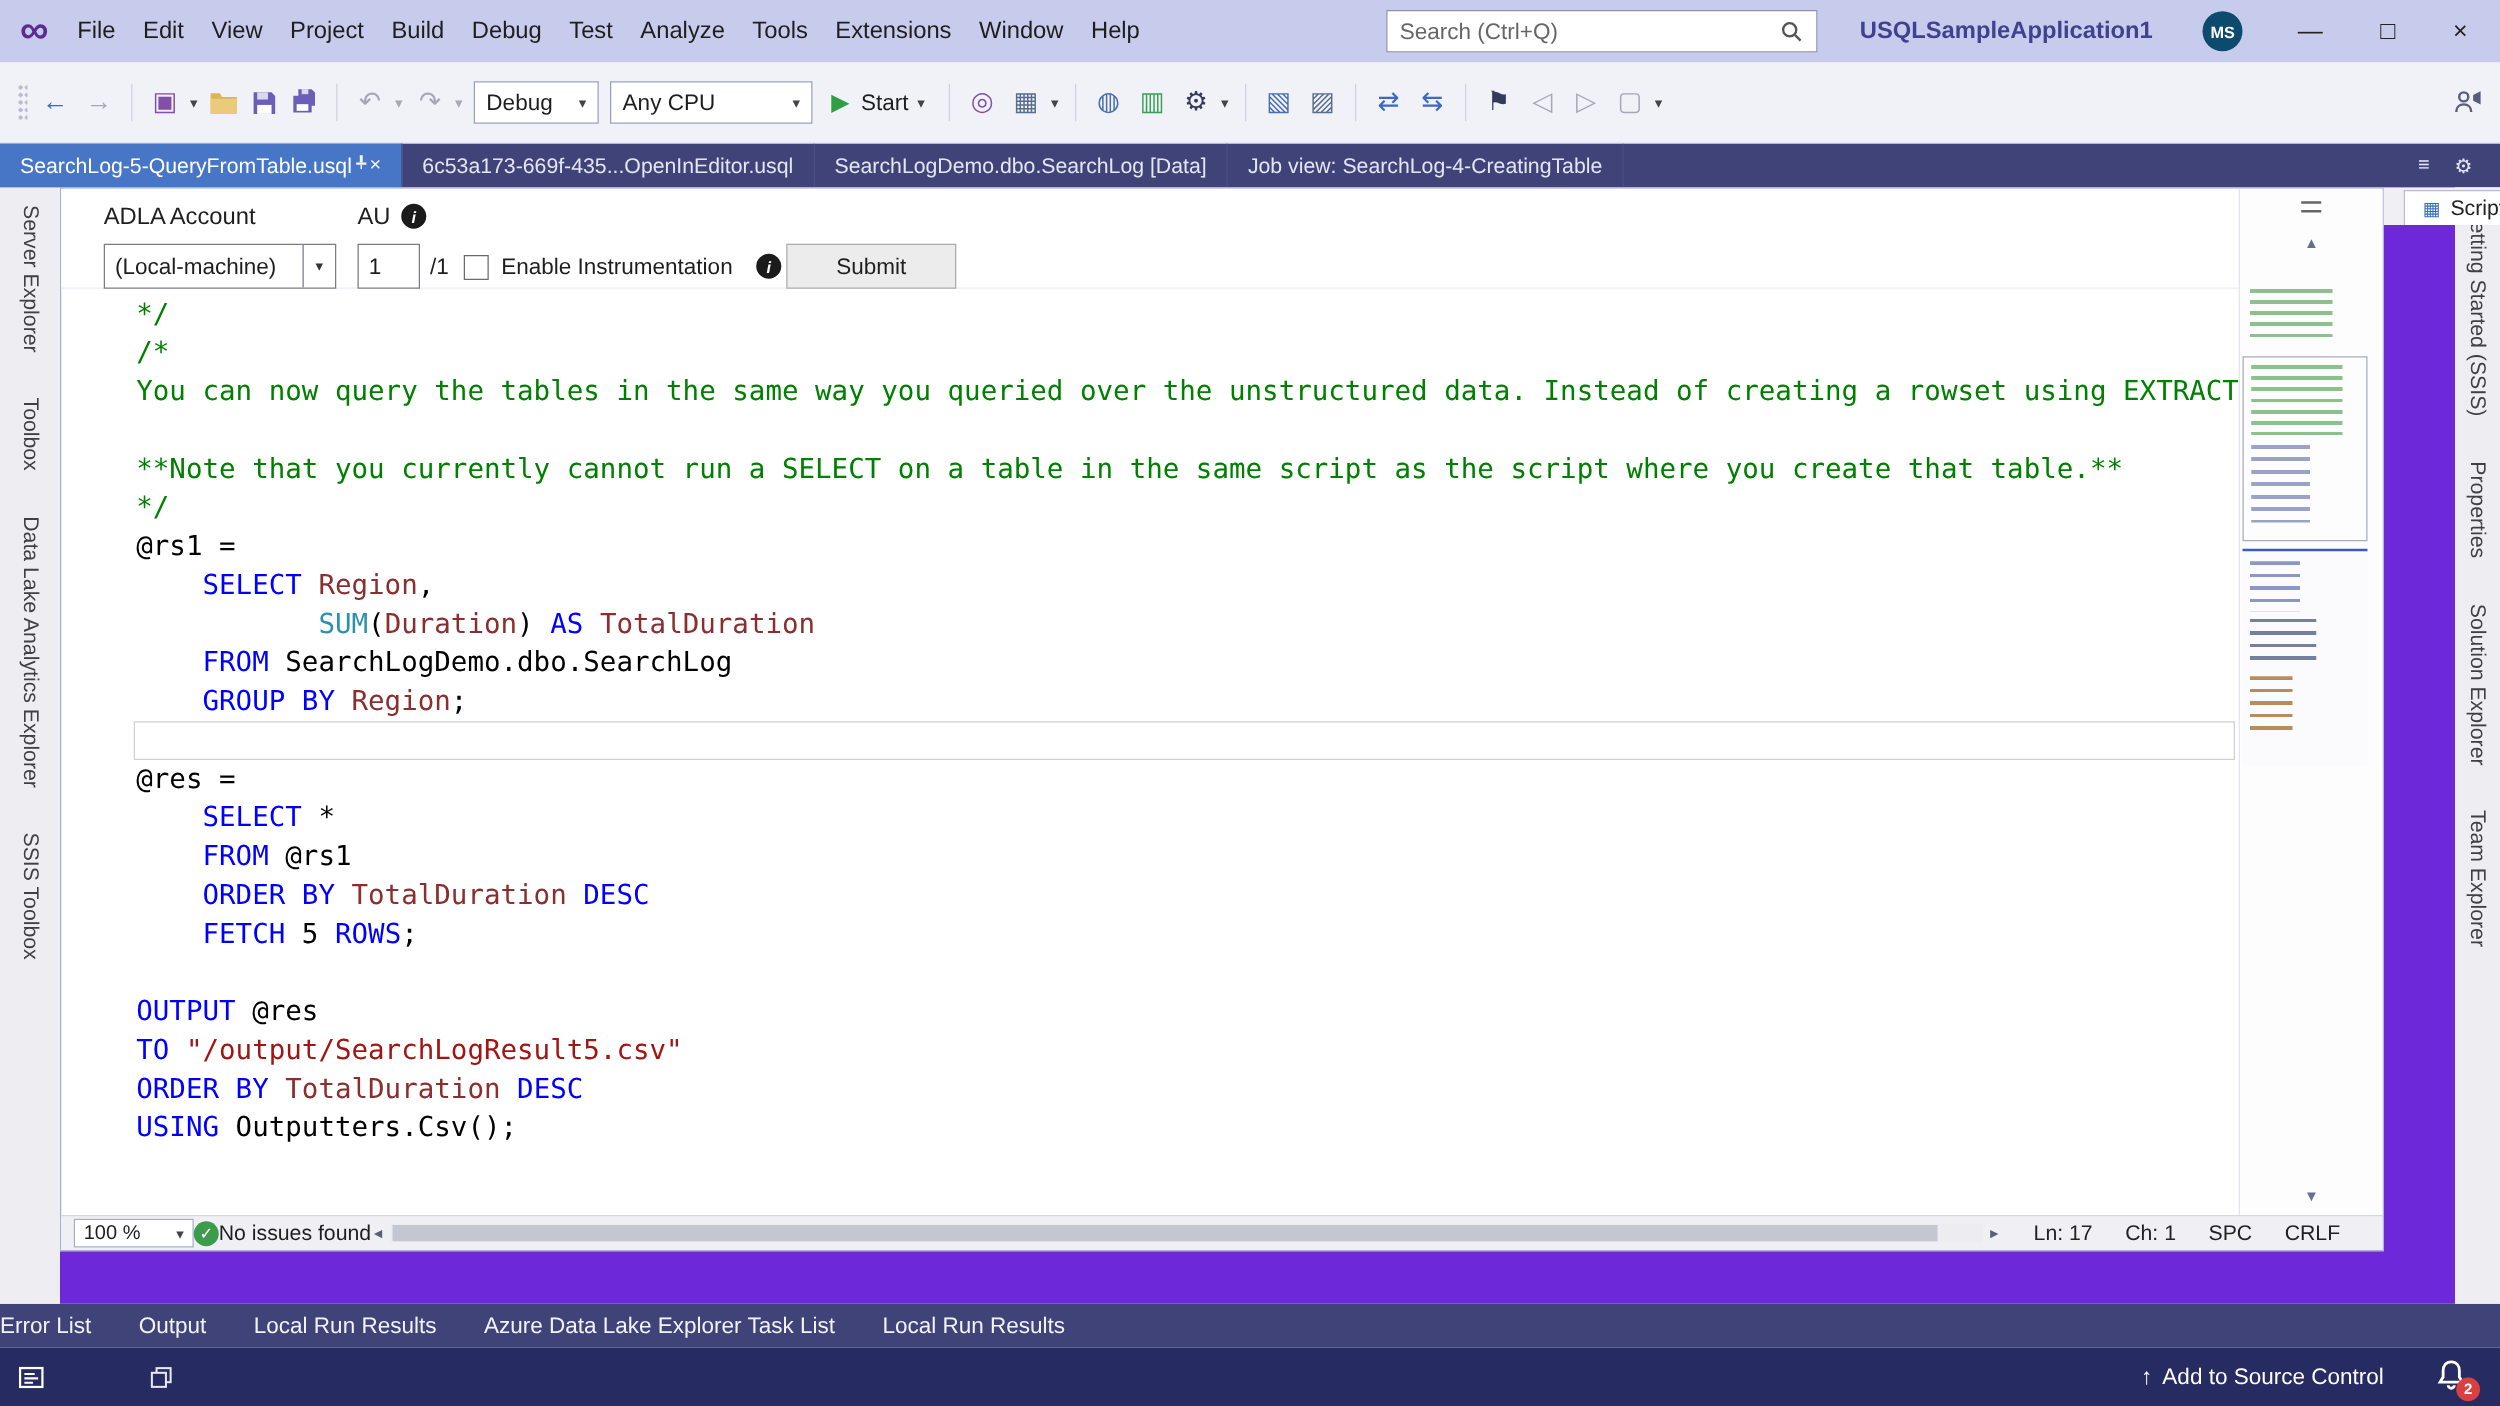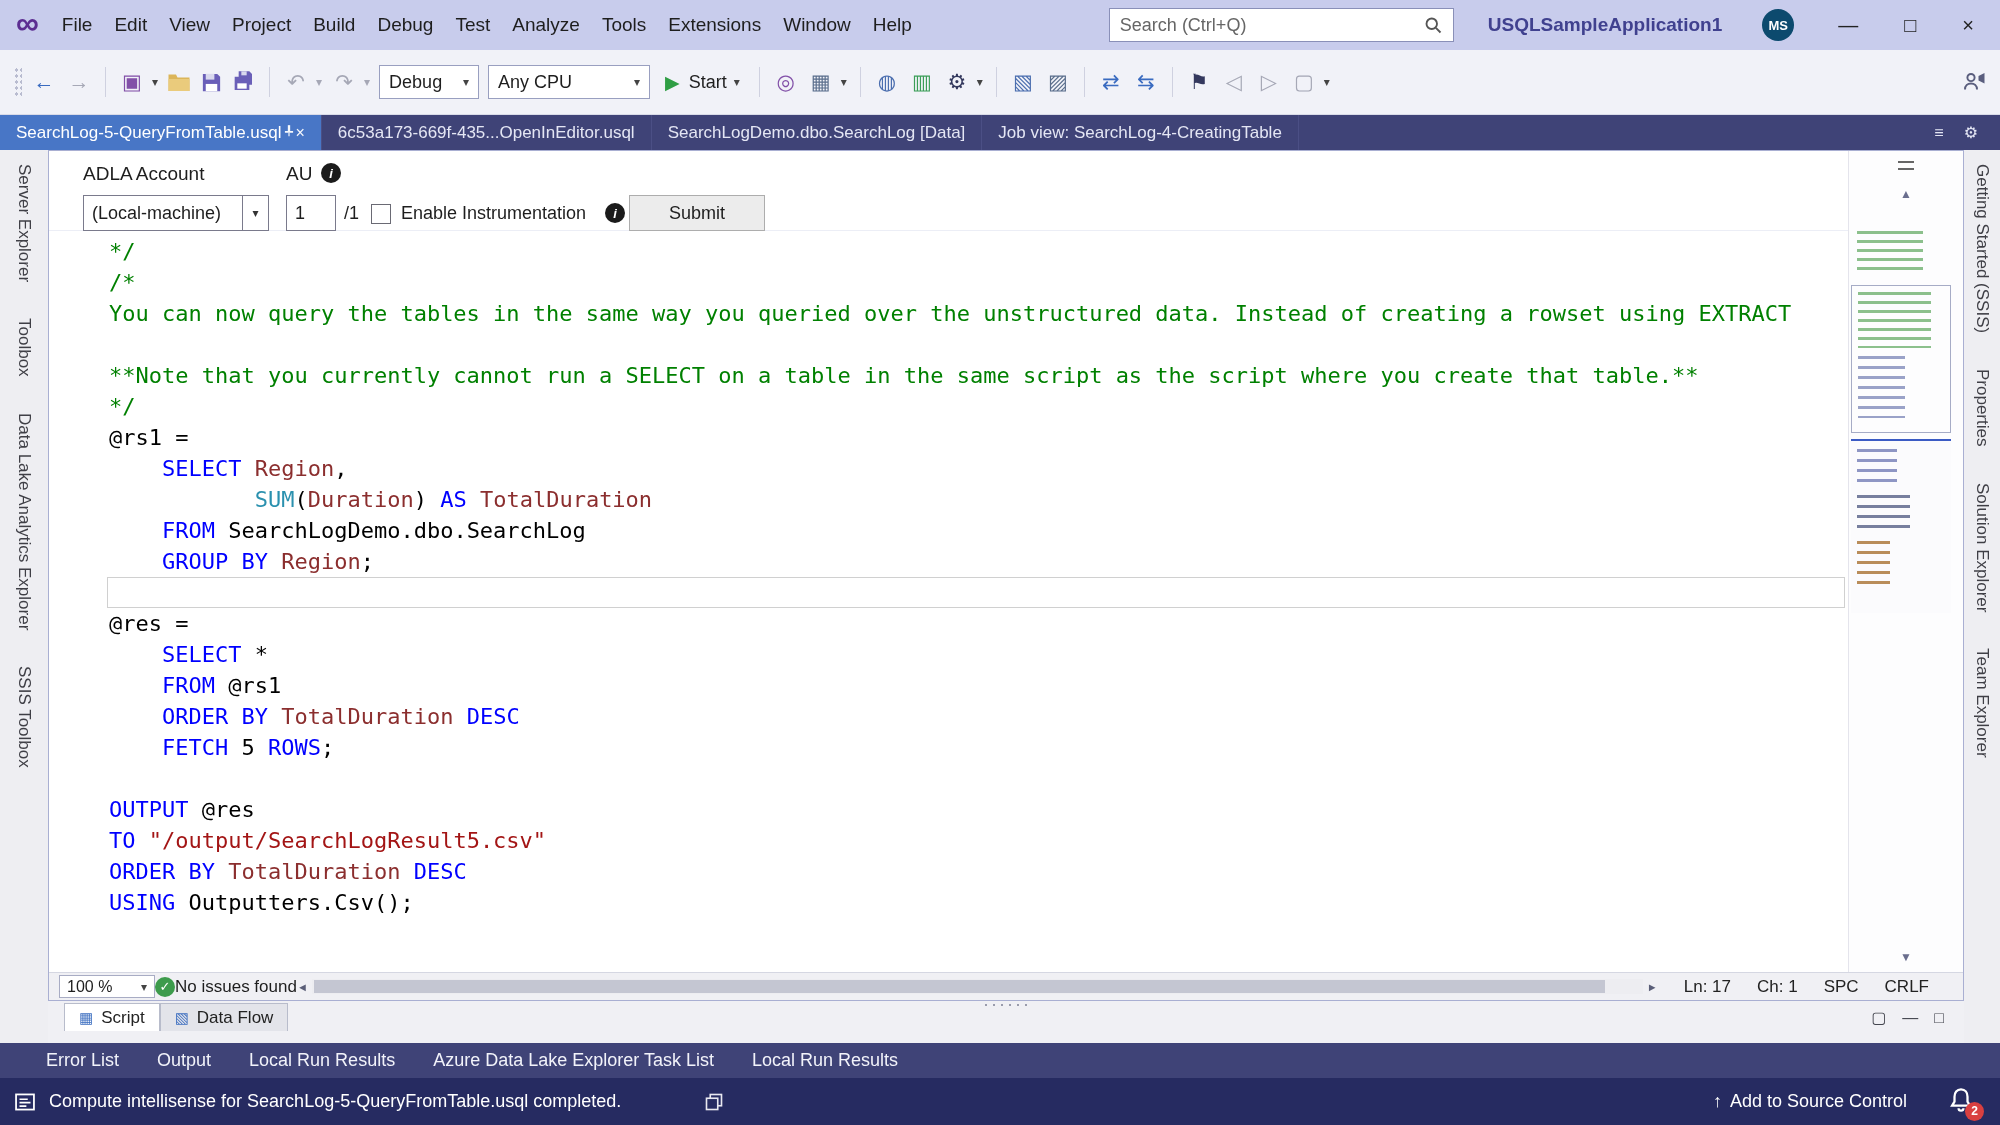--- a/index.html
+++ b/index.html
@@ -37,21 +37,21 @@
   .tab{display:flex;align-items:center;padding:0 16px;font-size:17px;border-right:1px solid #4B4F85;white-space:nowrap;cursor:default}
   .tab.active{background:#4876C6;color:#fff}
   .tab-close{font-size:16px;opacity:.95}
   .strip-icons{margin-left:auto;display:flex;align-items:center;gap:20px;padding-right:22px;font-size:16px;color:#E4E6F4}
 
   
   .workspace{display:flex;height:893px}
   .side{width:48px;background:#EEEEF2;display:flex;flex-direction:column;align-items:center;padding-top:14px;flex:none}
   .side.right{width:36px}
   .side-tab{writing-mode:vertical-rl;font-size:17px;color:#3F3F46;margin-bottom:36px;white-space:nowrap;cursor:pointer}
-  .center{flex:1;display:flex;flex-direction:column;background:#6d28d9;min-width:0}
+  .center{flex:1;display:flex;flex-direction:row;background:#6d28d9;min-width:0}
 
   
   .editor{height:851px;border:1px solid #A9AFD2;background:#fff;display:flex;flex-direction:column;flex:none}
   .editor-top{flex:1;display:flex;min-height:0}
   .doc-col{flex:1;display:flex;flex-direction:column;min-width:0}
   .submitbar{height:80px;position:relative;flex:none;background:#fff;border-bottom:1px solid #ECEEF6}
   .sb-label{position:absolute;font-size:19px;color:#1e1e1e}
   .adla-label{left:34px;top:12px}
   .au-label{left:237px;top:12px}
   .info-dot{position:absolute;width:20px;height:20px;border-radius:50%;background:#1B1B1B;color:#fff;font-size:13px;font-weight:bold;font-style:italic;display:flex;align-items:center;justify-content:center}
@@ -99,21 +99,21 @@
   
   .script-row{height:30px;background:#F0F0F4;display:flex;align-items:flex-end;padding-left:16px;position:relative;flex:none}
   .stab{height:28px;display:flex;align-items:center;gap:8px;padding:0 14px;font-size:17px;border:1px solid #B8BCCB;border-bottom:none;background:#E3E4EA;color:#222;cursor:pointer}
   .stab.active{background:#fff}
   .stab-ico{color:#3C6EC0;font-size:15px}
   .row-grip{position:absolute;left:50%;top:2px;transform:translateX(-50%);width:48px;height:4px;background-image:radial-gradient(#9A9CAC 1.4px,transparent 1.5px);background-size:8px 4px}
   .panel-winicons{margin-left:auto;display:flex;align-items:center;gap:16px;padding:0 20px 4px 0;font-size:16px;color:#44464F}
   .filler{flex:1;background:#F0F0F4}
 
   
-  .panelstrip{height:35px;background:#3F4377;display:flex;align-items:center;padding-left:46px;column-gap:38px}
+  .panelstrip{height:35px;background:#3F4377;display:flex;align-items:center;column-gap:38px}
   .ptab{color:#F2F3FA;font-size:18px;white-space:nowrap;cursor:pointer}
 
   
   .statusbar{height:47px;background:#262B61;color:#fff;display:flex;align-items:center;padding:0 22px 0 14px;font-size:18px;gap:13px}
   .flex1{flex:1}
   .copy-icon{margin-left:70px;flex:none;display:flex}
   .scm{display:flex;align-items:center;gap:8px;margin-right:28px;white-space:nowrap;cursor:pointer}
   .bell-wrap{position:relative;width:30px;height:30px;flex:none;cursor:pointer}
   .badge{position:absolute;right:-6px;bottom:-4px;width:19px;height:19px;border-radius:50%;background:#D94040;color:#fff;font-size:12px;font-weight:bold;display:flex;align-items:center;justify-content:center}
 </style>
@@ -387,21 +387,20 @@
     <span class="ptab">Local Run Results</span>
   </div>
 
 <div class="statusbar">
   <span style="display:flex">
     <svg width="22" height="22" viewBox="0 0 16 16">
         <rect x="1.5" y="2.5" width="13" height="11" fill="none" stroke="#fff" stroke-width="1.3"></rect>
         <path d="M4 6h6M4 8.5h8M4 11h5" stroke="#fff" stroke-width="1.2" fill="none"></path>
       </svg>
   </span>
-  <span>Compute intellisense for SearchLog-5-QueryFromTable.usql completed.</span>
   <span class="copy-icon">
     <svg width="20" height="20" viewBox="0 0 16 16">
         <rect x="5" y="2" width="9" height="9" fill="none" stroke="#E8E8F0" stroke-width="1.3"></rect>
         <rect x="2" y="5" width="9" height="9" fill="#262B61" stroke="#E8E8F0" stroke-width="1.3"></rect>
       </svg>
   </span>
   <span class="flex1"></span>
   <span class="scm">
     <span>↑</span>
     <span>Add to Source Control</span>

